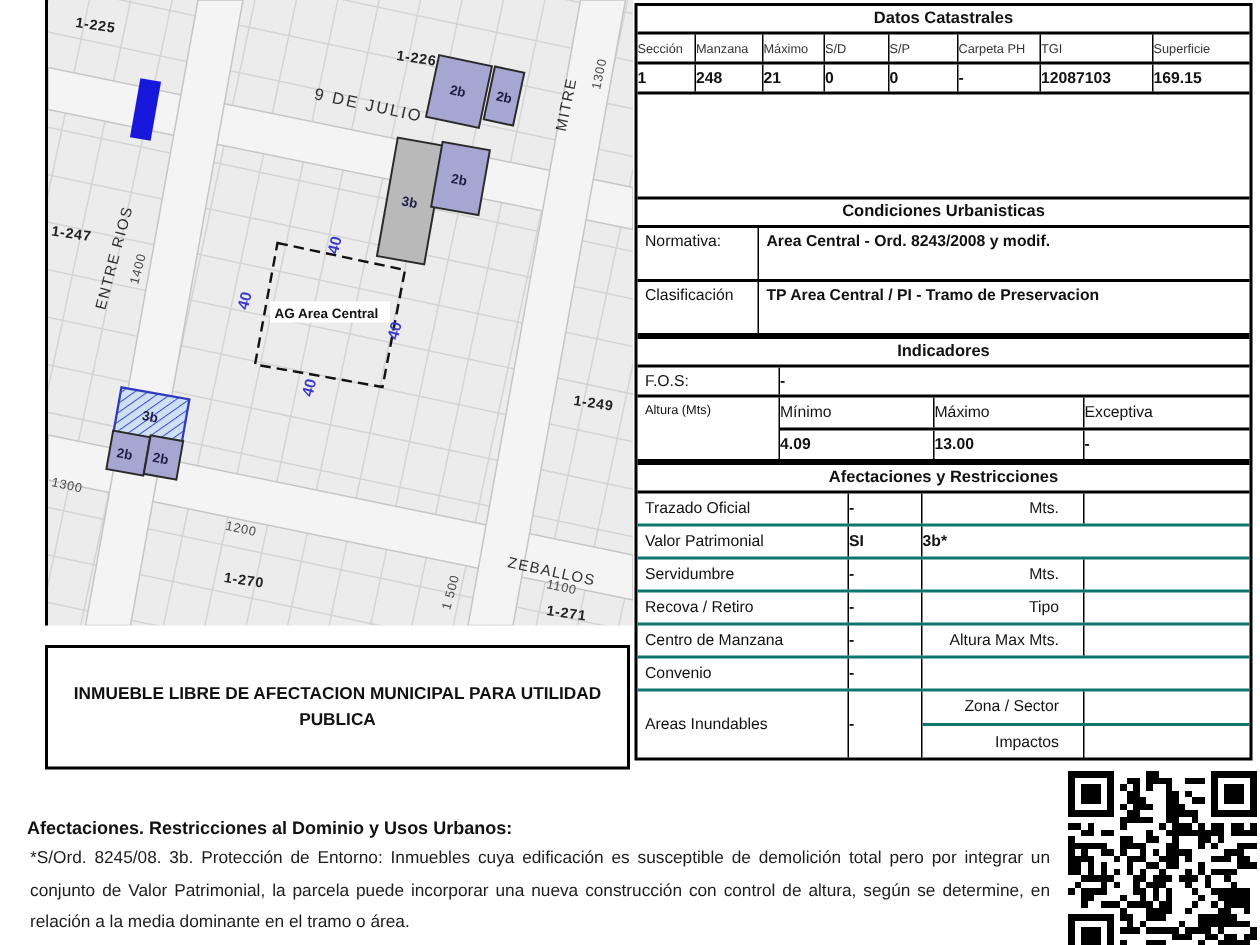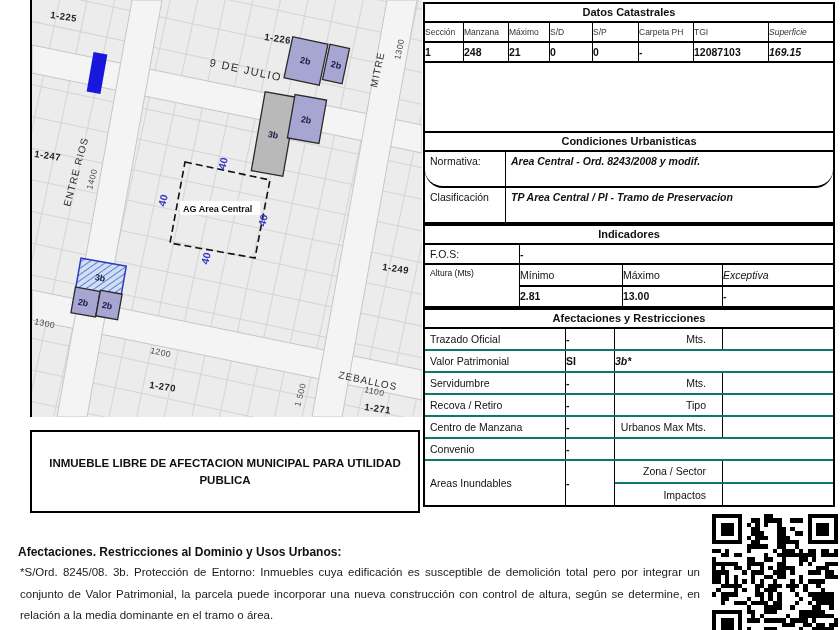--- a/index.html
+++ b/index.html
@@ -25,21 +25,21 @@
   #notice-box span{font-weight:bold;font-size:11.5px;line-height:17px;max-width:360px;}
 
   
   #panel{position:absolute;left:423px;top:2px;width:412px;border:2px solid #000;
          box-sizing:border-box;background:#fff;font-size:10.5px;}
   .sec-title{height:17px;line-height:17px;text-align:center;font-weight:bold;
              font-size:11px;border-bottom:2px solid #000;}
   .bt2{border-top:2px solid #000;}
   .r{display:flex;}
   .c{box-sizing:border-box;border-right:1px solid #000;overflow:hidden;}
-  .c:last-child{border-right:none;font-style:italic;}
+  .c:last-child{border-right:none;}
   .bb1{border-bottom:2px solid #0f766e;}
   .bb2{border-bottom:2px solid #000;}
   .ctr{text-align:left;}
   .bold{font-weight:bold;}
   .hdr8{font-size:8.5px;color:#333;}
   .lbl{padding-left:5px;}
   .rt{text-align:right;padding-right:16px;}
   .top{padding-top:3px;}
 
   
@@ -196,21 +196,21 @@
       <div class="c ctr" style="width:43px">0</div>
       <div class="c ctr" style="width:46px">0</div>
       <div class="c ctr" style="width:55px">-</div>
       <div class="c ctr" style="width:75px">12087103</div>
       <div class="c ctr" style="flex:1">169.15</div>
     </div>
 
     <div style="height:68px"></div>
 
     <div class="sec-title bt2">Condiciones Urbanisticas</div>
-    <div class="r bb2" style="height:34px;border-radius:18px;">
+    <div class="r bb2" style="height:34px;">
       <div class="c lbl top" style="width:81px">Normativa:</div>
       <div class="c lbl top bold" style="flex:1">Area Central - Ord. 8243/2008 y modif.</div>
     </div>
     <div class="r bb2" style="height:34px;">
       <div class="c lbl top" style="width:81px">Clasificación</div>
       <div class="c lbl top bold" style="flex:1">TP Area Central / PI - Tramo de Preservacion</div>
     </div>
 
     <div class="sec-title bt2">Indicadores</div>
     <div class="r bb2" style="height:18px;line-height:18px;">
@@ -219,21 +219,21 @@
     </div>
     <div class="r bb2">
       <div class="c lbl top" style="width:95px;font-size:8.5px;">Altura (Mts)</div>
       <div style="flex:1">
         <div class="r bb2" style="height:20px;line-height:20px;">
           <div class="c ctr" style="width:103px">Mínimo</div>
           <div class="c ctr" style="width:100px">Máximo</div>
           <div class="c ctr" style="flex:1">Exceptiva</div>
         </div>
         <div class="r bold" style="height:19px;line-height:19px;">
-          <div class="c ctr" style="width:103px">2.81</div>
+          <div class="c ctr" style="width:103px">4.09</div>
           <div class="c ctr" style="width:100px">13.00</div>
           <div class="c ctr" style="flex:1">-</div>
         </div>
       </div>
     </div>
 
     <div class="sec-title bt2">Afectaciones y Restricciones</div>
 
     <div class="r bb1" style="height:20px;line-height:20px;">
       <div class="c lbl" style="width:141px">Trazado Oficial</div>
@@ -254,21 +254,21 @@
     </div>
     <div class="r bb1" style="height:20px;line-height:20px;">
       <div class="c lbl" style="width:141px">Recova / Retiro</div>
       <div class="c ctr bold" style="width:49px">-</div>
       <div class="c rt" style="width:108px">Tipo</div>
       <div class="c ctr bold" style="flex:1"></div>
     </div>
     <div class="r bb1" style="height:20px;line-height:20px;">
       <div class="c lbl" style="width:141px">Centro de Manzana</div>
       <div class="c ctr bold" style="width:49px">-</div>
-      <div class="c rt" style="width:108px">Urbanos Max Mts.</div>
+      <div class="c rt" style="width:108px">Altura Max Mts.</div>
       <div class="c ctr bold" style="flex:1"></div>
     </div>
     <div class="r bb1" style="height:20px;line-height:20px;">
       <div class="c lbl" style="width:141px">Convenio</div>
       <div class="c ctr bold" style="width:49px">-</div>
       <div class="c" style="flex:1"></div>
     </div>
     <div class="r" style="height:44px;">
       <div class="c lbl" style="width:141px;line-height:44px;">Areas Inundables</div>
       <div class="c ctr bold" style="width:49px;line-height:44px;">-</div>

